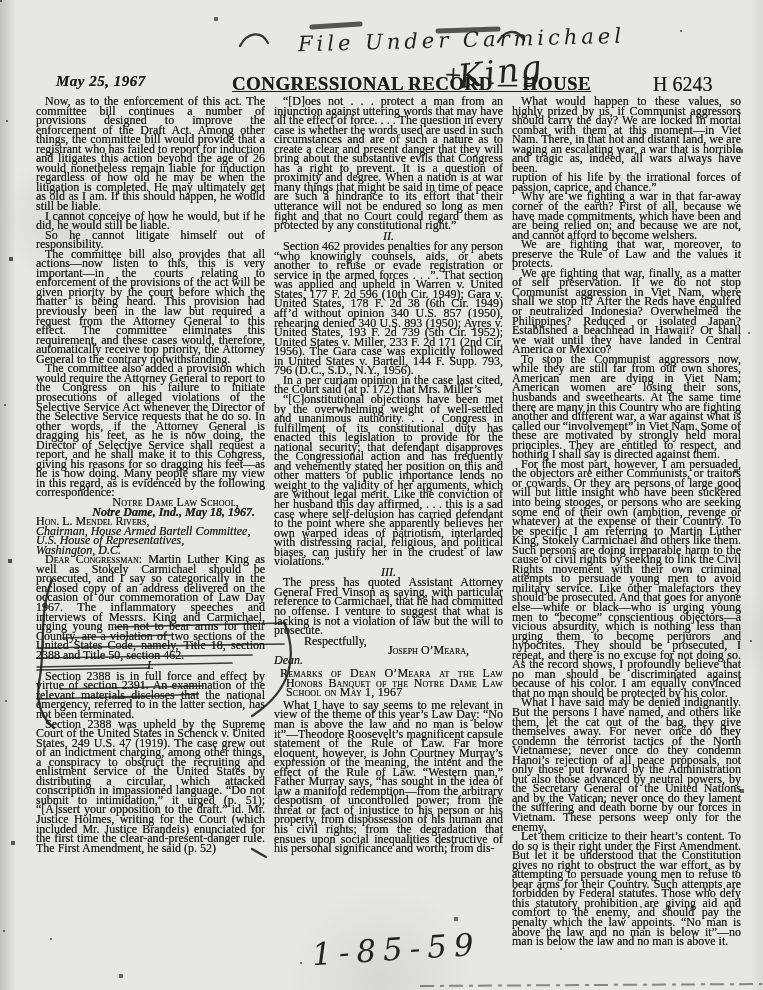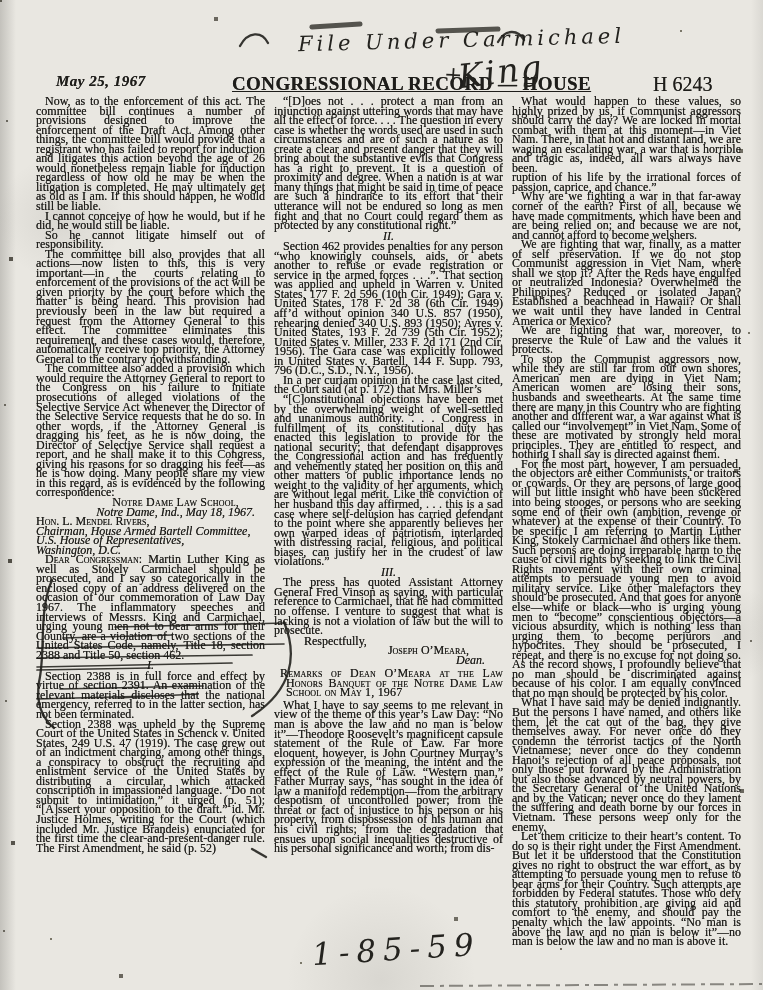--- a/index.html
+++ b/index.html
@@ -29,27 +29,27 @@
   .m-date{position:absolute;left:56px;top:3px;font-style:italic;font-weight:bold;font-size:15px;letter-spacing:.5px;}
   .m-title{position:absolute;left:232px;top:3px;font-weight:bold;font-size:19px;letter-spacing:.4px;text-decoration:underline;}
   .m-pageno{position:absolute;left:653px;top:3px;font-weight:normal;font-size:20px;}
   
   .columns{position:absolute;top:97px;left:36px;width:706px;display:flex;gap:9px;}
   .col{width:229px;font-size:12px;line-height:9.55px;text-align:justify;}
   .col p{margin:0;}
   .para{text-indent:9px;}
   .heading-roman{text-align:center;margin:1px 0 !important;text-indent:0;font-style:italic;}
   .lh-school{text-align:right;padding-right:26px;font-variant:small-caps;letter-spacing:.2px;}
-  .lh-date{text-align:right;padding-right:10px;font-style:italic;}
+  .lh-date{text-align:right;padding-right:10px;font-style:italic;font-weight:bold;}
   .addr-name{font-variant:small-caps;}
   .addr-it{font-style:italic;}
   .sc{font-variant:small-caps;}
   .signoff-resp{text-indent:30px;margin-top:1px !important;}
   .signoff-name{text-align:right;padding-right:34px;font-variant:small-caps;}
-  .signoff-title{text-align:right;padding-right:18px;font-style:italic;}
+  .signoff-title{padding-right:18px;font-style:italic;}
   .sc-heading{font-variant:small-caps;padding-left:12px;text-indent:-6px;margin:4px 0 3px !important;letter-spacing:.2px;}
   
   .col, .masthead{text-shadow:0 0 .45px rgba(20,20,16,.75);}
   
   .hand{position:absolute;font-family:"DejaVu Serif",serif;font-style:italic;color:#24231f;pointer-events:none;}
   .hand-top{left:298px;top:28px;font-size:21px;letter-spacing:4px;transform:rotate(-1.5deg);}
   .hand-king{left:458px;top:52px;font-size:33px;letter-spacing:2px;transform:rotate(-7deg);}
   .hand-cross{left:444px;top:62px;font-size:22px;transform:rotate(4deg);}
   .hand-bottom{left:312px;top:931px;font-size:31px;letter-spacing:7px;transform:rotate(-3.5deg);}
   .marks{position:absolute;inset:0;pointer-events:none;}
@@ -99,22 +99,22 @@
       <p class="signoff-name">Joseph O’Meara,</p>
       <p class="signoff-title">Dean.</p>
       <p class="sc-heading">Remarks of Dean O’Meara at the Law Honors Banquet of the Notre Dame Law School on May 1, 1967</p>
       <p class="para">What I have to say seems to me relevant in view of the theme of this year’s Law Day: “No man is above the law and no man is below it”—Theodore Roosevelt’s magnificent capsule statement of the Rule of Law. Far more eloquent, however, is John Courtney Murray’s expression of the meaning, the intent and the effect of the Rule of Law. “Western man,” Father Murray says, “has sought in the idea of law a manifold redemption—from the arbitrary despotism of uncontrolled power; from the threat or fact of injustice to his person or his property, from dispossession of his human and his civil rights; from the degradation that ensues upon social inequalities destructive of his personal significance and worth; from dis-</p>
     </section>
 
     <section class="col">
       <p class="para">What would happen to these values, so highly prized by us, if Communist aggressors should carry the day? We are locked in mortal combat with them at this moment—in Viet Nam. There, in that hot and distant land, we are waging an escalating war, a war that is horrible and tragic as, indeed, all wars always have been.</p>
       <p class="para" style="text-indent:0;">ruption of his life by the irrational forces of passion, caprice, and chance.”</p>
       <p class="para">Why are we fighting a war in that far-away corner of the earth? First of all, because we have made commitments, which have been and are being relied on; and because we are not, and cannot afford to become welshers.</p>
+      <p class="para">We are fighting that war, moreover, to preserve the Rule of Law and the values it protects.</p>
       <p class="para">We are fighting that war, finally, as a matter of self preservation. If we do not stop Communist aggression in Viet Nam, where shall we stop it? After the Reds have engulfed or neutralized Indonesia? Overwhelmed the Philippines? Reduced or isolated Japan? Established a beachhead in Hawaii? Or shall we wait until they have landed in Central America or Mexico?</p>
-      <p class="para">We are fighting that war, moreover, to preserve the Rule of Law and the values it protects.</p>
       <p class="para">To stop the Communist aggressors now, while they are still far from our own shores, American men are dying in Viet Nam; American women are losing their sons, husbands and sweethearts. At the same time there are many in this Country who are fighting another and different war, a war against what is called our “involvement” in Viet Nam. Some of these are motivated by strongly held moral principles. They are entitled to respect, and nothing I shall say is directed against them.</p>
       <p class="para">For the most part, however, I am persuaded, the objectors are either Communists, or traitors or cowards. Or they are persons of large good will but little insight who have been suckered into being stooges, or persons who are seeking some end of their own (ambition, revenge or whatever) at the expense of their Country. To be specific I am referring to Martin Luther King, Stokely Carmichael and others like them. Such persons are doing irreparable harm to the cause of civil rights by seeking to link the Civil Rights movement with their own criminal attempts to persuade young men to avoid military service. Like other malefactors they should be prosecuted. And that goes for anyone else—white or black—who is urging young men to “become” conscientious objectors—a vicious absurdity, which is nothing less than urging them to become perjurors and hypocrites. They should be prosecuted, I repeat, and there is no excuse for not doing so. As the record shows, I profoundly believe that no man should be discriminated against because of his color. I am equally convinced that no man should be protected by his color.</p>
       <p class="para">What I have said may be denied indignantly. But the persons I have named, and others like them, let the cat out of the bag, they give themselves away. For never once do they condemn the terrorist tactics of the North Vietnamese; never once do they condemn Hanoi’s rejection of all peace proposals, not only those put forward by the Administration but also those advanced by neutral powers, by the Secretary General of the United Nations and by the Vatican; never once do they lament the suffering and death borne by our forces in Vietnam. These persons weep only for the enemy.</p>
       <p class="para">Let them criticize to their heart’s content. To do so is their right under the First Amendment. But let it be understood that the Constitution gives no right to obstruct the war effort, as by attempting to persuade young men to refuse to bear arms for their Country. Such attempts are forbidden by Federal statutes. Those who defy this statutory prohibition are giving aid and comfort to the enemy, and should pay the penalty which the law appoints. “No man is above the law and no man is below it”—no man is below the law and no man is above it.</p>
     </section>
 
   </main>
 
   <span class="hand hand-top">File Under Carmichael</span>
   <span class="hand hand-cross">+</span>

